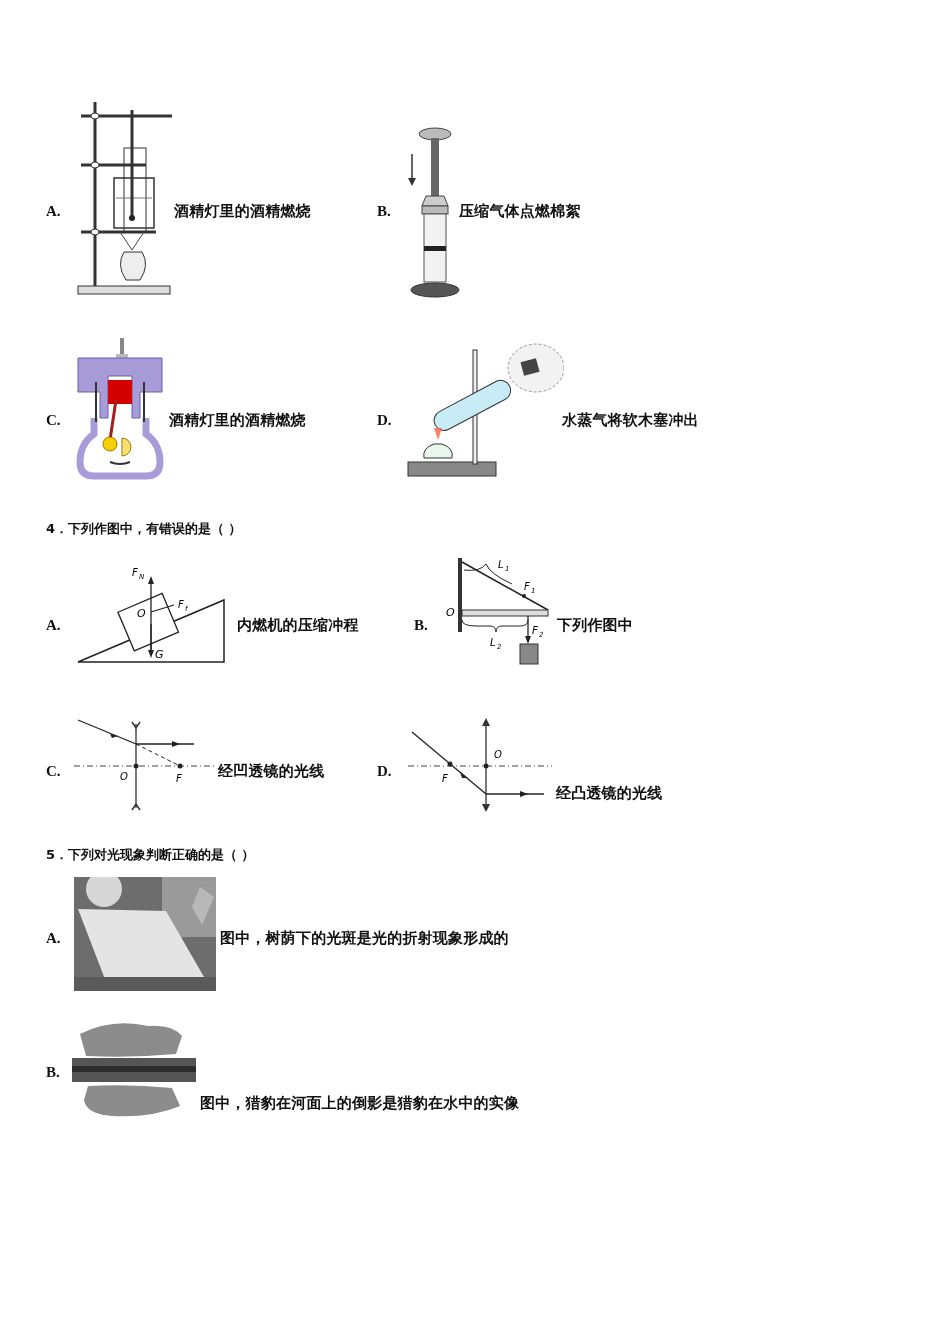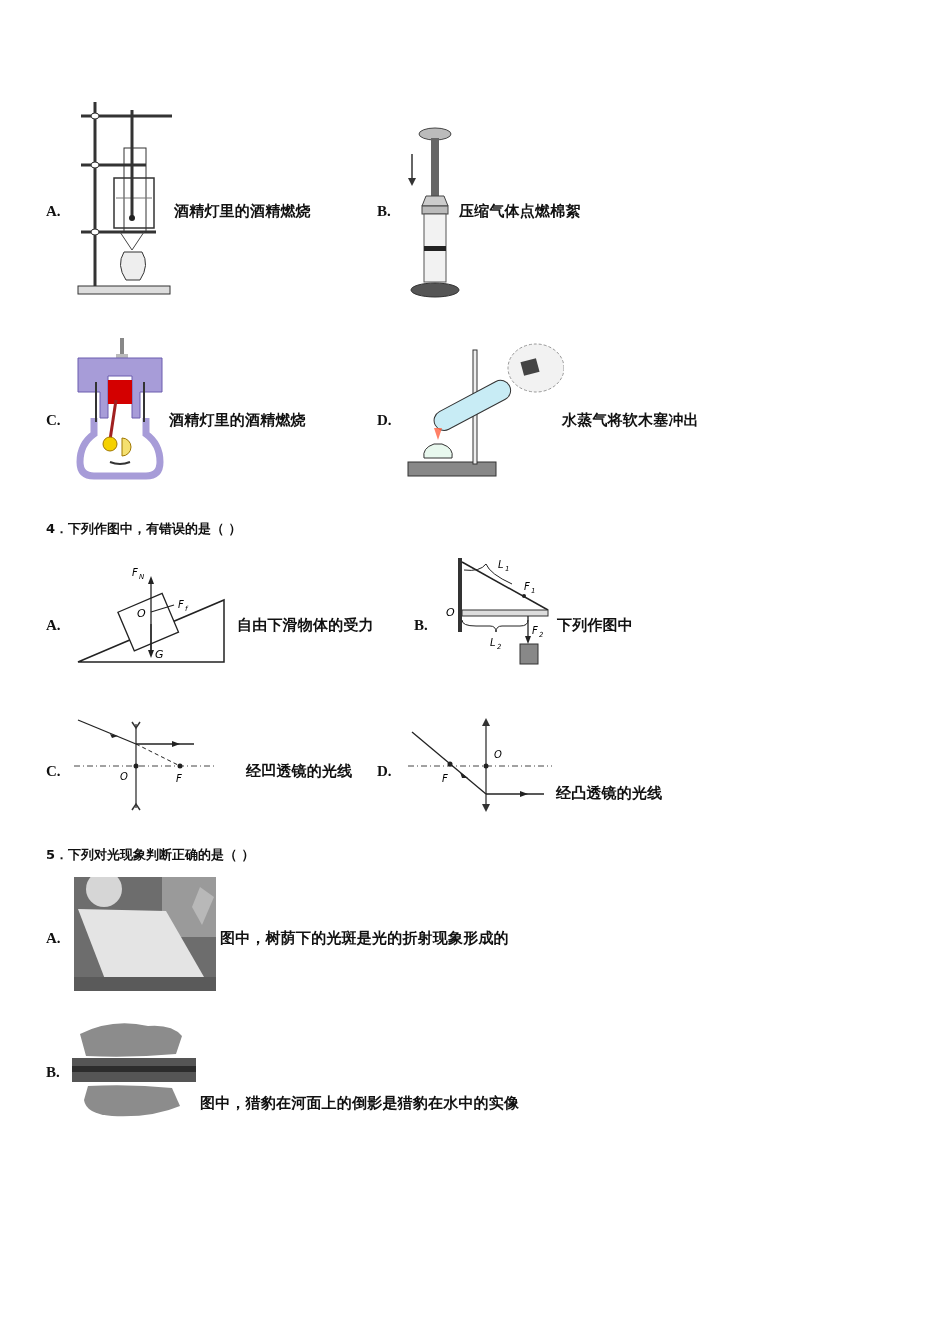--- a/index.html
+++ b/index.html
@@ -113,21 +113,21 @@
       <polygon points="74,88 80,88 77,96" fill="#222"></polygon>
       <line x1="77" y1="50" x2="100" y2="43" stroke="#222" stroke-width="1.3"></line>
       <text x="58" y="14" font-size="10" font-style="italic" font-family="DejaVu Sans, sans-serif">F</text>
       <text x="65" y="17" font-size="7" font-style="italic" font-family="DejaVu Sans, sans-serif">N</text>
       <text x="63" y="55" font-size="11" font-style="italic" font-family="DejaVu Sans, sans-serif">O</text>
       <text x="104" y="46" font-size="10" font-style="italic" font-family="DejaVu Sans, sans-serif">F</text>
       <text x="111" y="49" font-size="7" font-style="italic" font-family="DejaVu Sans, sans-serif">f</text>
       <text x="81" y="96" font-size="11" font-style="italic" font-family="DejaVu Sans, sans-serif">G</text>
     </svg>
   </div>
-  <span class="opt-text" style="left:237px;top:616px;">自由下滑物体的受力</span>
+  <span class="opt-text" style="left:237px;top:616px;">内燃机的压缩冲程</span>
 </div>
 
 <div>
   <span class="opt-letter" style="left:414px;top:617px;">B.</span>
   <div class="fig" style="left:440px;top:554px;">
     <svg width="112" height="114" viewBox="0 0 112 114">
       <rect x="18" y="4" width="4" height="74" fill="#333"></rect>
       <line x1="22" y1="8" x2="108" y2="56" stroke="#222" stroke-width="1.5"></line>
       <rect x="22" y="56" width="86" height="6" fill="#ddd" stroke="#333"></rect>
       <circle cx="84" cy="42" r="2" fill="#222"></circle>
@@ -162,21 +162,21 @@
       <polygon points="36,16 44,18 38,20" fill="#222"></polygon>
       <line x1="62" y1="26" x2="120" y2="26" stroke="#222" stroke-width="1.3"></line>
       <polygon points="98,23 106,26 98,29" fill="#222"></polygon>
       <line x1="62" y1="26" x2="106" y2="48" stroke="#222" stroke-dasharray="4 3"></line>
       <circle cx="62" cy="48" r="2.5" fill="#222"></circle>
       <circle cx="106" cy="48" r="2.5" fill="#222"></circle>
       <text x="46" y="62" font-size="10" font-style="italic" font-family="DejaVu Sans, sans-serif">O</text>
       <text x="102" y="64" font-size="10" font-style="italic" font-family="DejaVu Sans, sans-serif">F</text>
     </svg>
   </div>
-  <span class="opt-text" style="left:218px;top:762px;margin-left:28px;">经凹透镜的光线</span>
+  <span class="opt-text" style="left:218px;top:762px;">经凹透镜的光线</span>
 </div>
 
 <div>
   <span class="opt-letter" style="left:377px;top:763px;">D.</span>
   <div class="fig" style="left:408px;top:716px;">
     <svg width="144" height="98" viewBox="0 0 144 98">
       <line x1="0" y1="50" x2="144" y2="50" stroke="#444" stroke-dasharray="6 3 1 3"></line>
       <line x1="78" y1="4" x2="78" y2="94" stroke="#333" stroke-width="1.3"></line>
       <polygon points="74,10 82,10 78,2" fill="#333"></polygon>
       <polygon points="74,88 82,88 78,96" fill="#333"></polygon>

